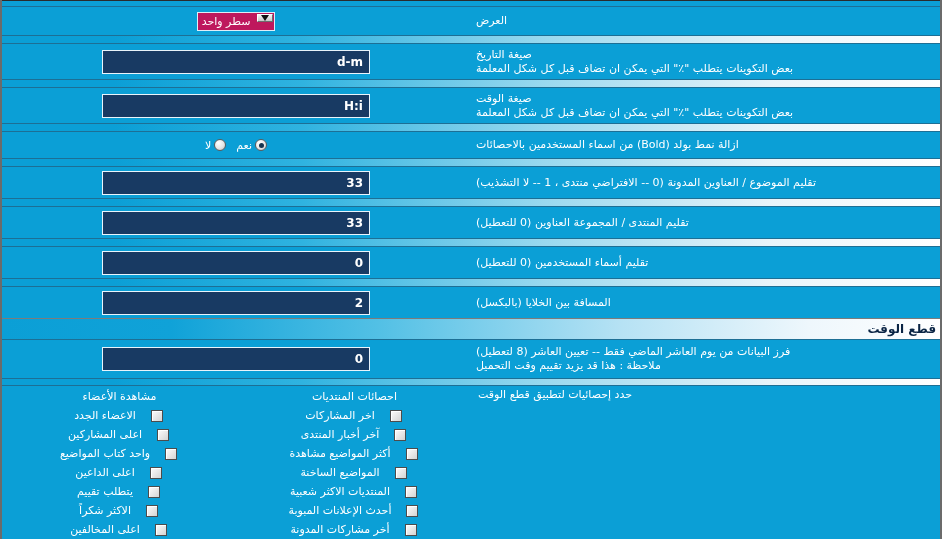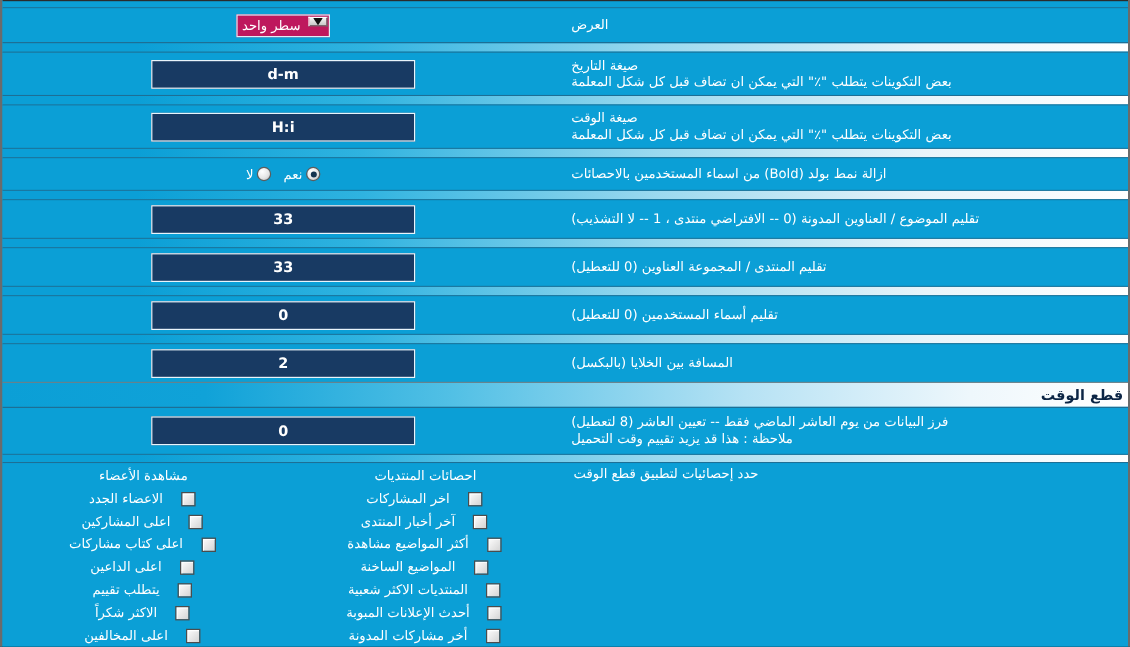--- a/index.html
+++ b/index.html
@@ -83,28 +83,28 @@
     direction: rtl;
   }
   .section-bar .sect-text {
     color: #0b2545;
     font-size: 12px;
     font-weight: bold;
     padding-right: 4px;
   }
   
   .txt {
-    width: 220px;
+    width: 268px;
     height: 24px;
     background: #183a63;
     border: 1px solid #e9f4fb;
     color: #ffffff;
     font-size: 12px;
     font-weight: bold;
-    text-align: center;
+    text-align: right;
     padding: 0 6px;
     box-sizing: border-box;
     direction: ltr;
     outline: none;
     font-family: "DejaVu Sans", "Liberation Sans", sans-serif;
   }
   
   .sel-wrap {
     position: relative;
     display: inline-flex;
@@ -395,21 +395,21 @@
       <div class="cb-item">
         <span class="cbox"></span>
         <span class="cb-label">الاعضاء الجدد</span>
       </div>
       <div class="cb-item">
         <span class="cbox"></span>
         <span class="cb-label">اعلى المشاركين</span>
       </div>
       <div class="cb-item">
         <span class="cbox"></span>
-        <span class="cb-label">اعلى كتاب مشاركات</span>
+        <span class="cb-label">واحد كتاب المواضيع</span>
       </div>
       <div class="cb-item">
         <span class="cbox"></span>
         <span class="cb-label">اعلى الداعين</span>
       </div>
       <div class="cb-item">
         <span class="cbox"></span>
         <span class="cb-label">يتطلب تقييم</span>
       </div>
       <div class="cb-item">

